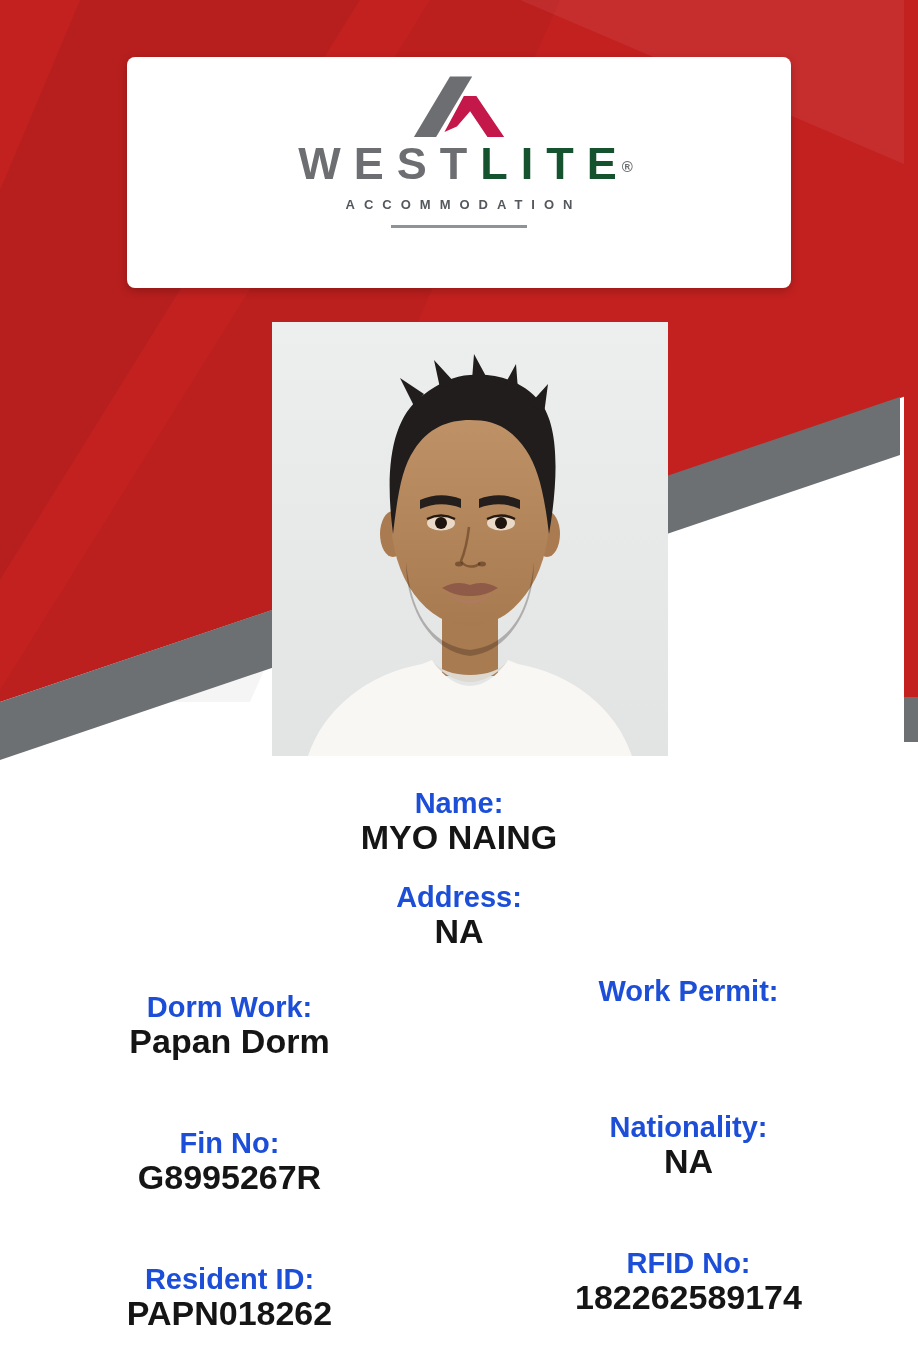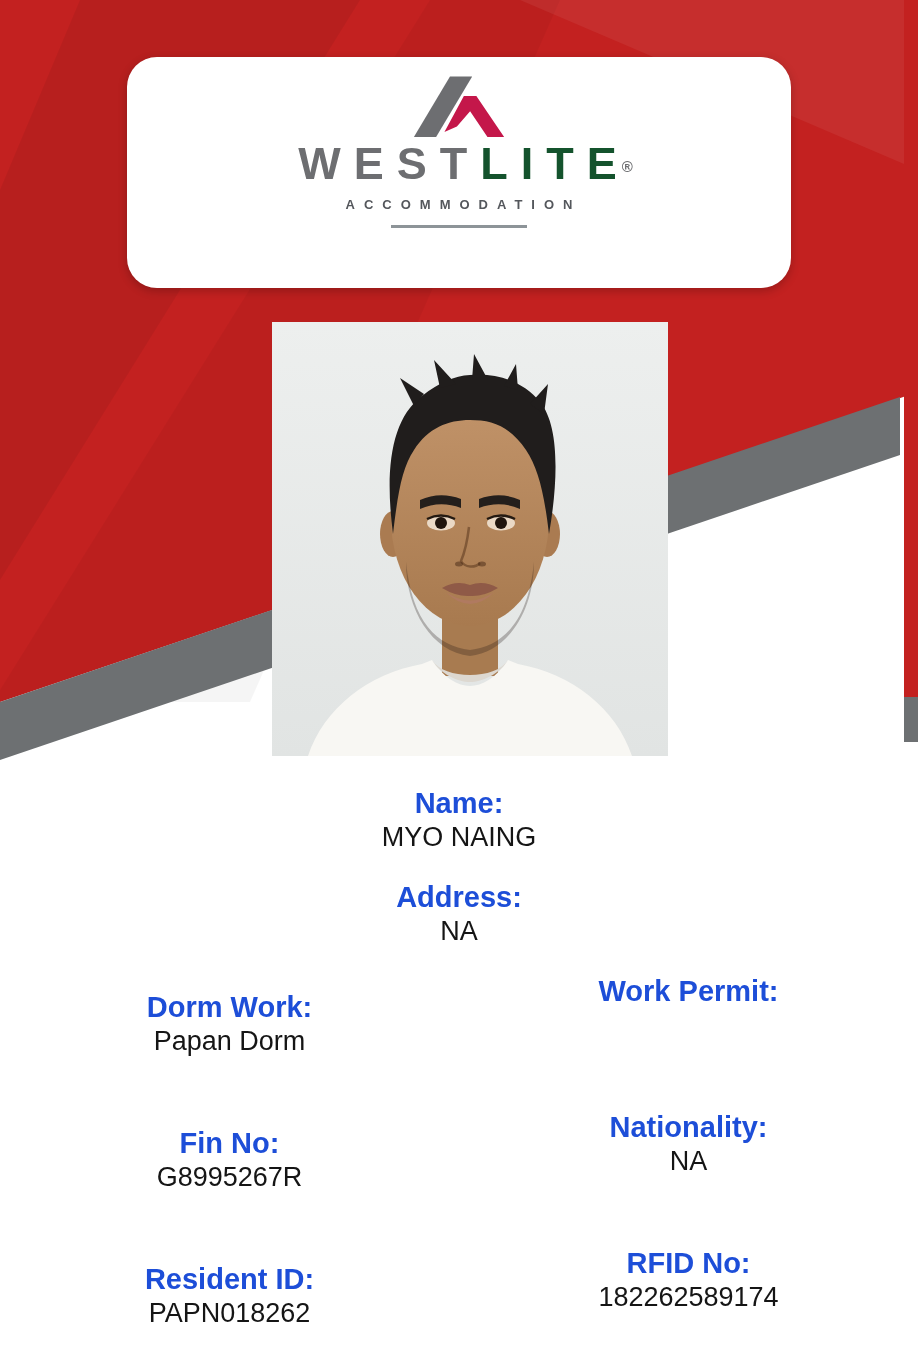--- a/index.html
+++ b/index.html
@@ -8,21 +8,21 @@
     width:918px;height:1349px;
     background:#ffffff;
     overflow:hidden;
     font-family:"Liberation Sans",sans-serif;
   }
   .bg-svg{position:absolute;top:0;left:0;display:block;}
 
   
   .logo-card{
     position:absolute;left:127px;top:57px;width:664px;height:231px;
-    background:#ffffff;border-radius:30px;
+    background:#ffffff;border-radius:8px;
     box-shadow:0 3px 10px rgba(0,0,0,0.22);
     display:flex;flex-direction:column;align-items:center;
   }
   .roof{margin-top:14px;}
   .wordmark{
     display:flex;align-items:flex-start;justify-content:center;
     margin-top:2px;font-size:45px;font-weight:bold;
     letter-spacing:13px;line-height:50px;padding-left:13px;
   }
   .wm-west{color:#6d6e71;}
@@ -36,21 +36,21 @@
 
   
   .photo-frame{position:absolute;left:272px;top:322px;width:396px;height:434px;}
   .photo-frame svg{display:block;}
 
   
   .fields{position:absolute;top:770px;left:0;width:918px;text-align:center;}
   .field{margin-bottom:26px;}
   .field:first-child{margin-top:16px;}
   .field-label{font-size:29px;line-height:34px;font-weight:bold;color:#1d4ed8;}
-  .field-value{font-size:27px;line-height:34px;font-weight:normal;color:#151515;}
+  .field-value{font-size:34px;line-height:34px;font-weight:bold;color:#151515;}
   .field-grid{display:grid;grid-template-columns:1fr 1fr;margin-bottom:26px;}
 </style>
 </head>
 <body>
 
 <div class="stage">
 
   <svg class="bg-svg" width="918" height="780" viewBox="0 0 918 780" aria-hidden="true">
     <polygon points="0,0 918,0 918,392 0,702" fill="#c32120"></polygon>
     <polygon points="80,0 360,0 0,580 0,190" fill="rgba(0,0,0,0.06)"></polygon>

